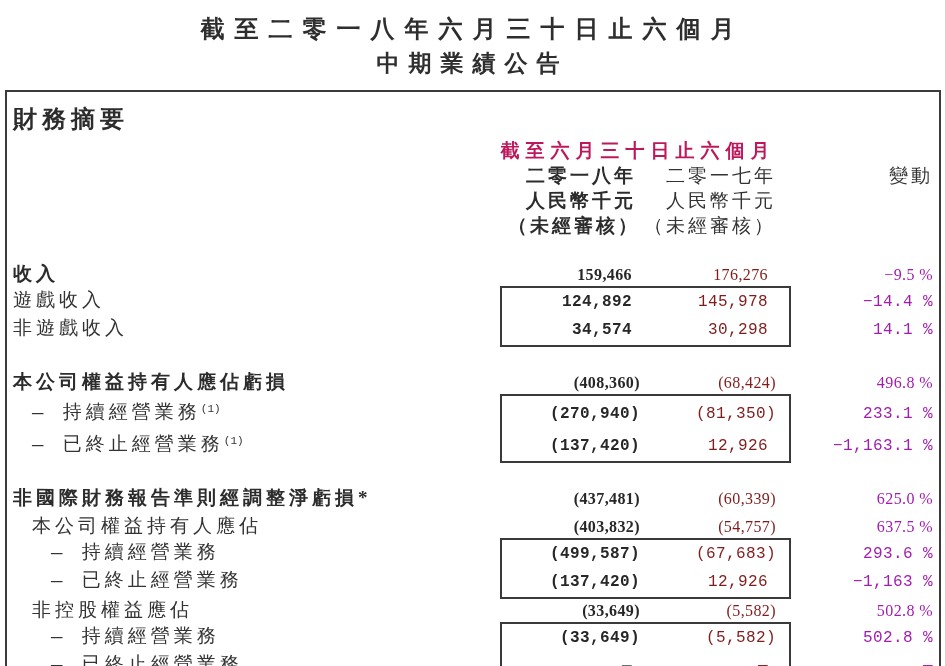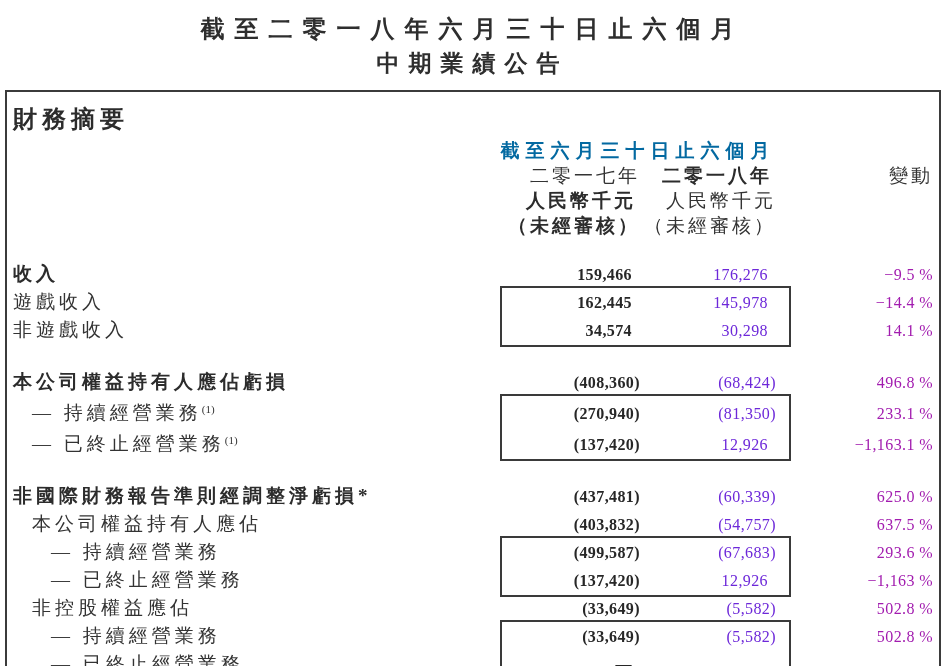--- a/index.html
+++ b/index.html
@@ -16,40 +16,40 @@
     border:2px solid #3b3b3b; background:#ffffff; padding:0 6px; }
 
   .summary-heading { margin-top:14px; font-size:24px; font-weight:bold; letter-spacing:5px; color:#2c2c2c; line-height:26px; }
 
   
   .trow { display:grid; grid-template-columns:487px 140px 136px 157px; align-items:baseline; line-height:27px; }
   .hrow { line-height:25px; }
   .lbl  { font-size:19px; letter-spacing:4px; white-space:nowrap; }
   .va, .vb, .vc { text-align:right; font-size:16px; letter-spacing:0.4px; white-space:nowrap; }
   .va { font-weight:bold; color:#272727; }
-  .vb { color:#6d28d9; }
+  .vb { color:#7f1d1d; }
   .vc { color:#a21caf; }
   .pr { padding-right:8px; }            
   .bold-row .lbl { font-weight:bold; color:#2c2c2c; }
   .ind-1 { padding-left:19px; }
   .ind-2 { padding-left:38px; }
   sup { font-size:11px; letter-spacing:0; vertical-align:6px; }
 
   
   .header-block { margin-top:6px; }
   .period-span { grid-column:2 / 4; text-align:center; font-weight:bold; font-size:19px;
-    letter-spacing:6px; white-space:nowrap; color:#0369a1; }
+    letter-spacing:6px; white-space:nowrap; color:#be185d; }
   .hd { text-align:right; font-size:19px; letter-spacing:3px; white-space:nowrap; }
   .hd.b { font-weight:bold; color:#2c2c2c; }
   .hd.it { }
   .pr-h { padding-right:4px; }
 
   
   .sp22 { height:22px; } .sp24 { height:24px; }
-  .box-group { position:relative; }
+  .box-group { position:relative;font-family:Liberation Mono, monospace; }
   .value-box { position:absolute; left:487px; top:-2px; bottom:-3px; width:291px;
     border:2px solid #3a3a3a; pointer-events:none; }
 </style>
 </head>
 <body>
 
 <div class="doc-title">
   <div class="t1">截至二零一八年六月三十日止六個月</div>
   <div class="t2">中期業績公告</div>
 </div>
@@ -59,22 +59,22 @@
   <div class="summary-heading">財務摘要</div>
 
   <div class="header-block">
     <div class="trow hrow">
       <div class="lbl"></div>
       <div class="period-span">截至六月三十日止六個月</div>
       <div class="vc"></div>
     </div>
     <div class="trow hrow">
       <div class="lbl"></div>
+      <div class="hd b pr-h">二零一八年</div>
       <div class="hd">二零一七年</div>
-      <div class="hd b pr-h">二零一八年</div>
       <div class="hd">變動</div>
     </div>
     <div class="trow hrow">
       <div class="lbl"></div>
       <div class="hd b it pr-h">人民幣千元</div>
       <div class="hd it">人民幣千元</div>
       <div class="hd"></div>
     </div>
     <div class="trow hrow">
       <div class="lbl"></div>
@@ -90,21 +90,21 @@
     <div class="trow bold-row">
       <div class="lbl">收入</div>
       <div class="va pr">159,466</div>
       <div class="vb pr">176,276</div>
       <div class="vc">−9.5 %</div>
     </div>
     <div class="box-group">
       <div class="value-box"></div>
       <div class="trow">
         <div class="lbl">遊戲收入</div>
-        <div class="va pr">162,445</div>
+        <div class="va pr">124,892</div>
         <div class="vb pr">145,978</div>
         <div class="vc">−14.4 %</div>
       </div>
       <div class="trow">
         <div class="lbl">非遊戲收入</div>
         <div class="va pr">34,574</div>
         <div class="vb pr">30,298</div>
         <div class="vc">14.1 %</div>
       </div>
     </div>

